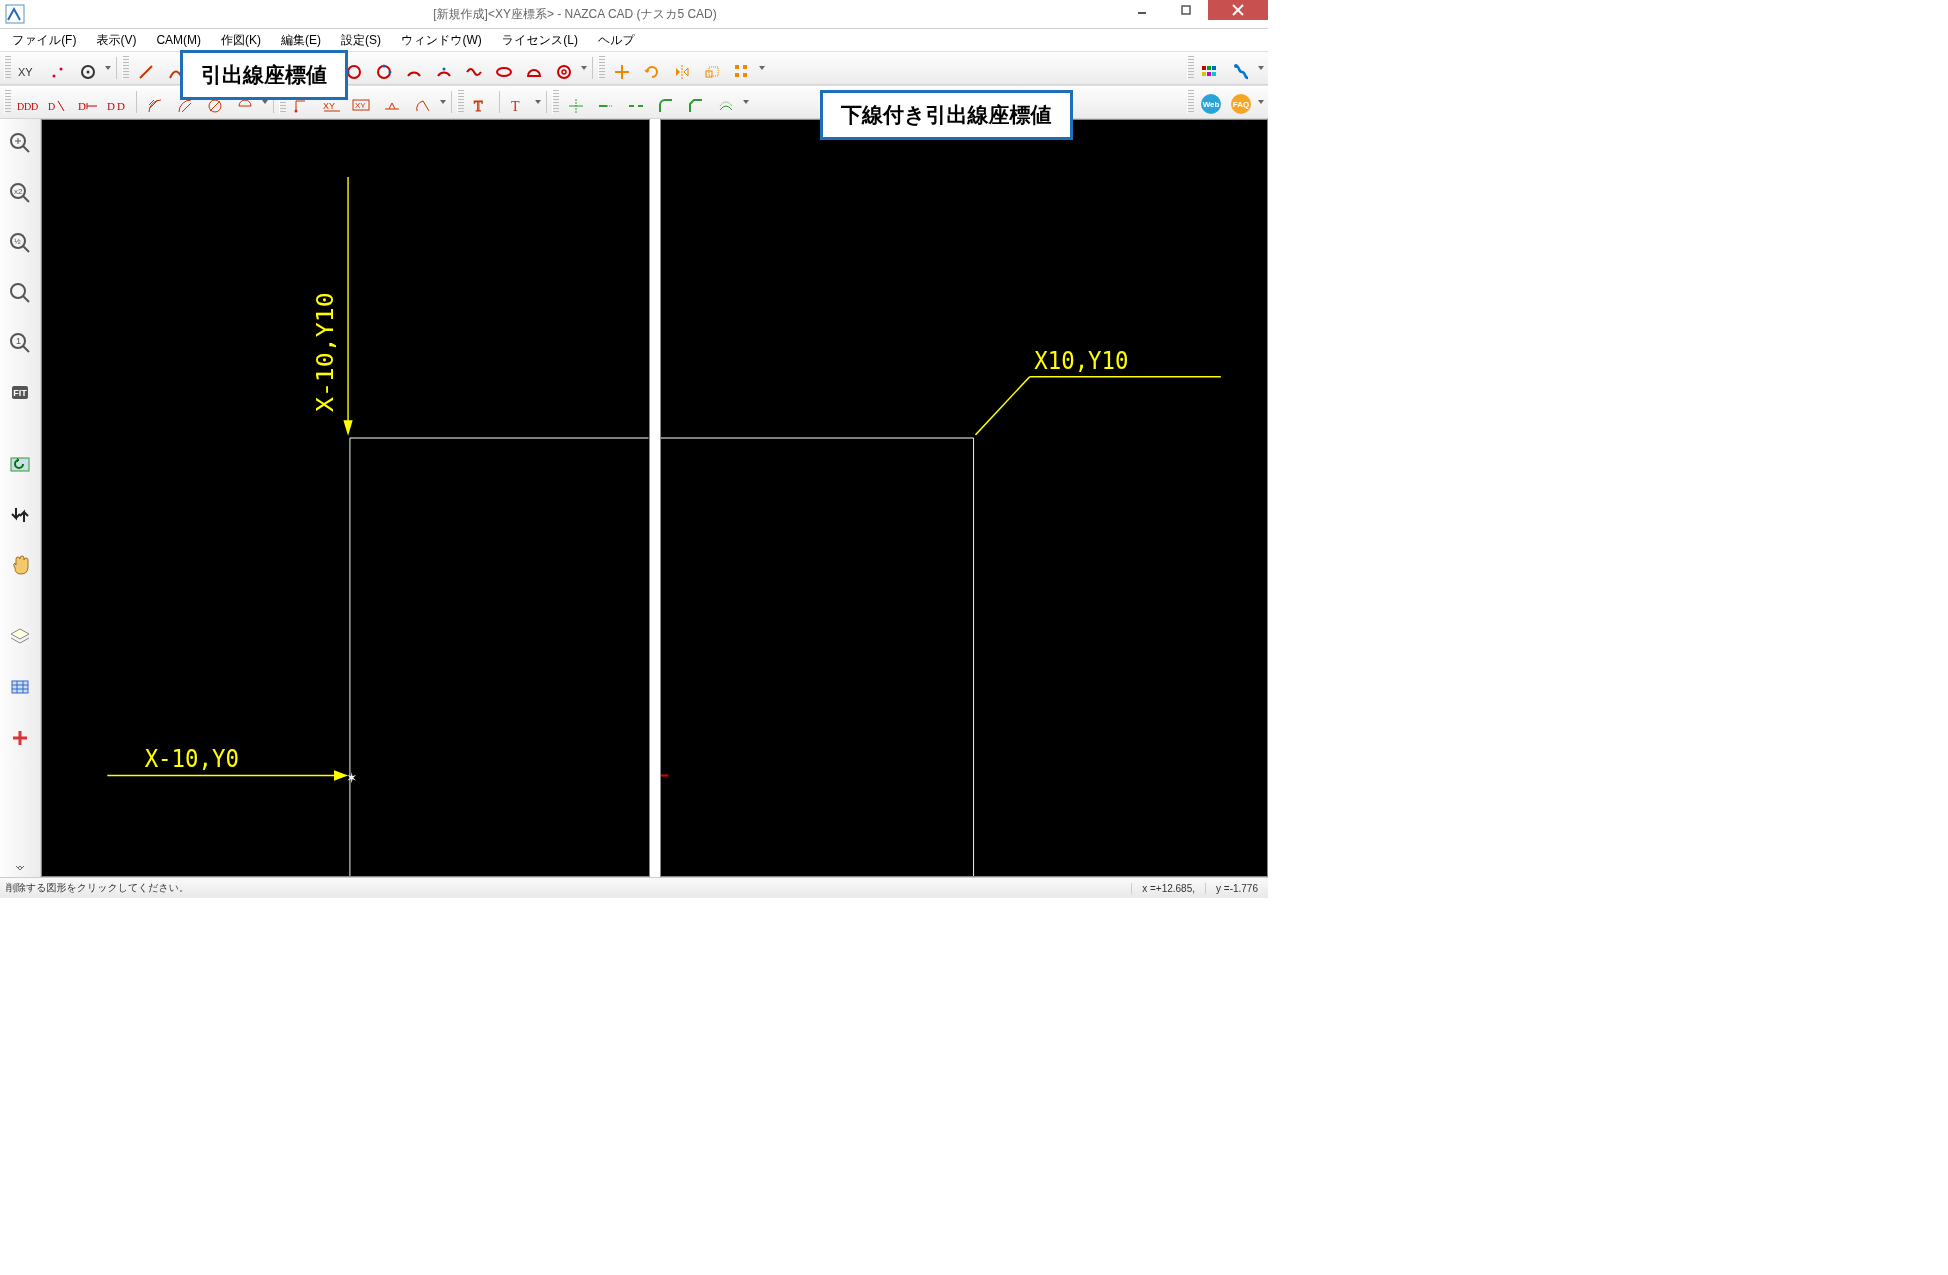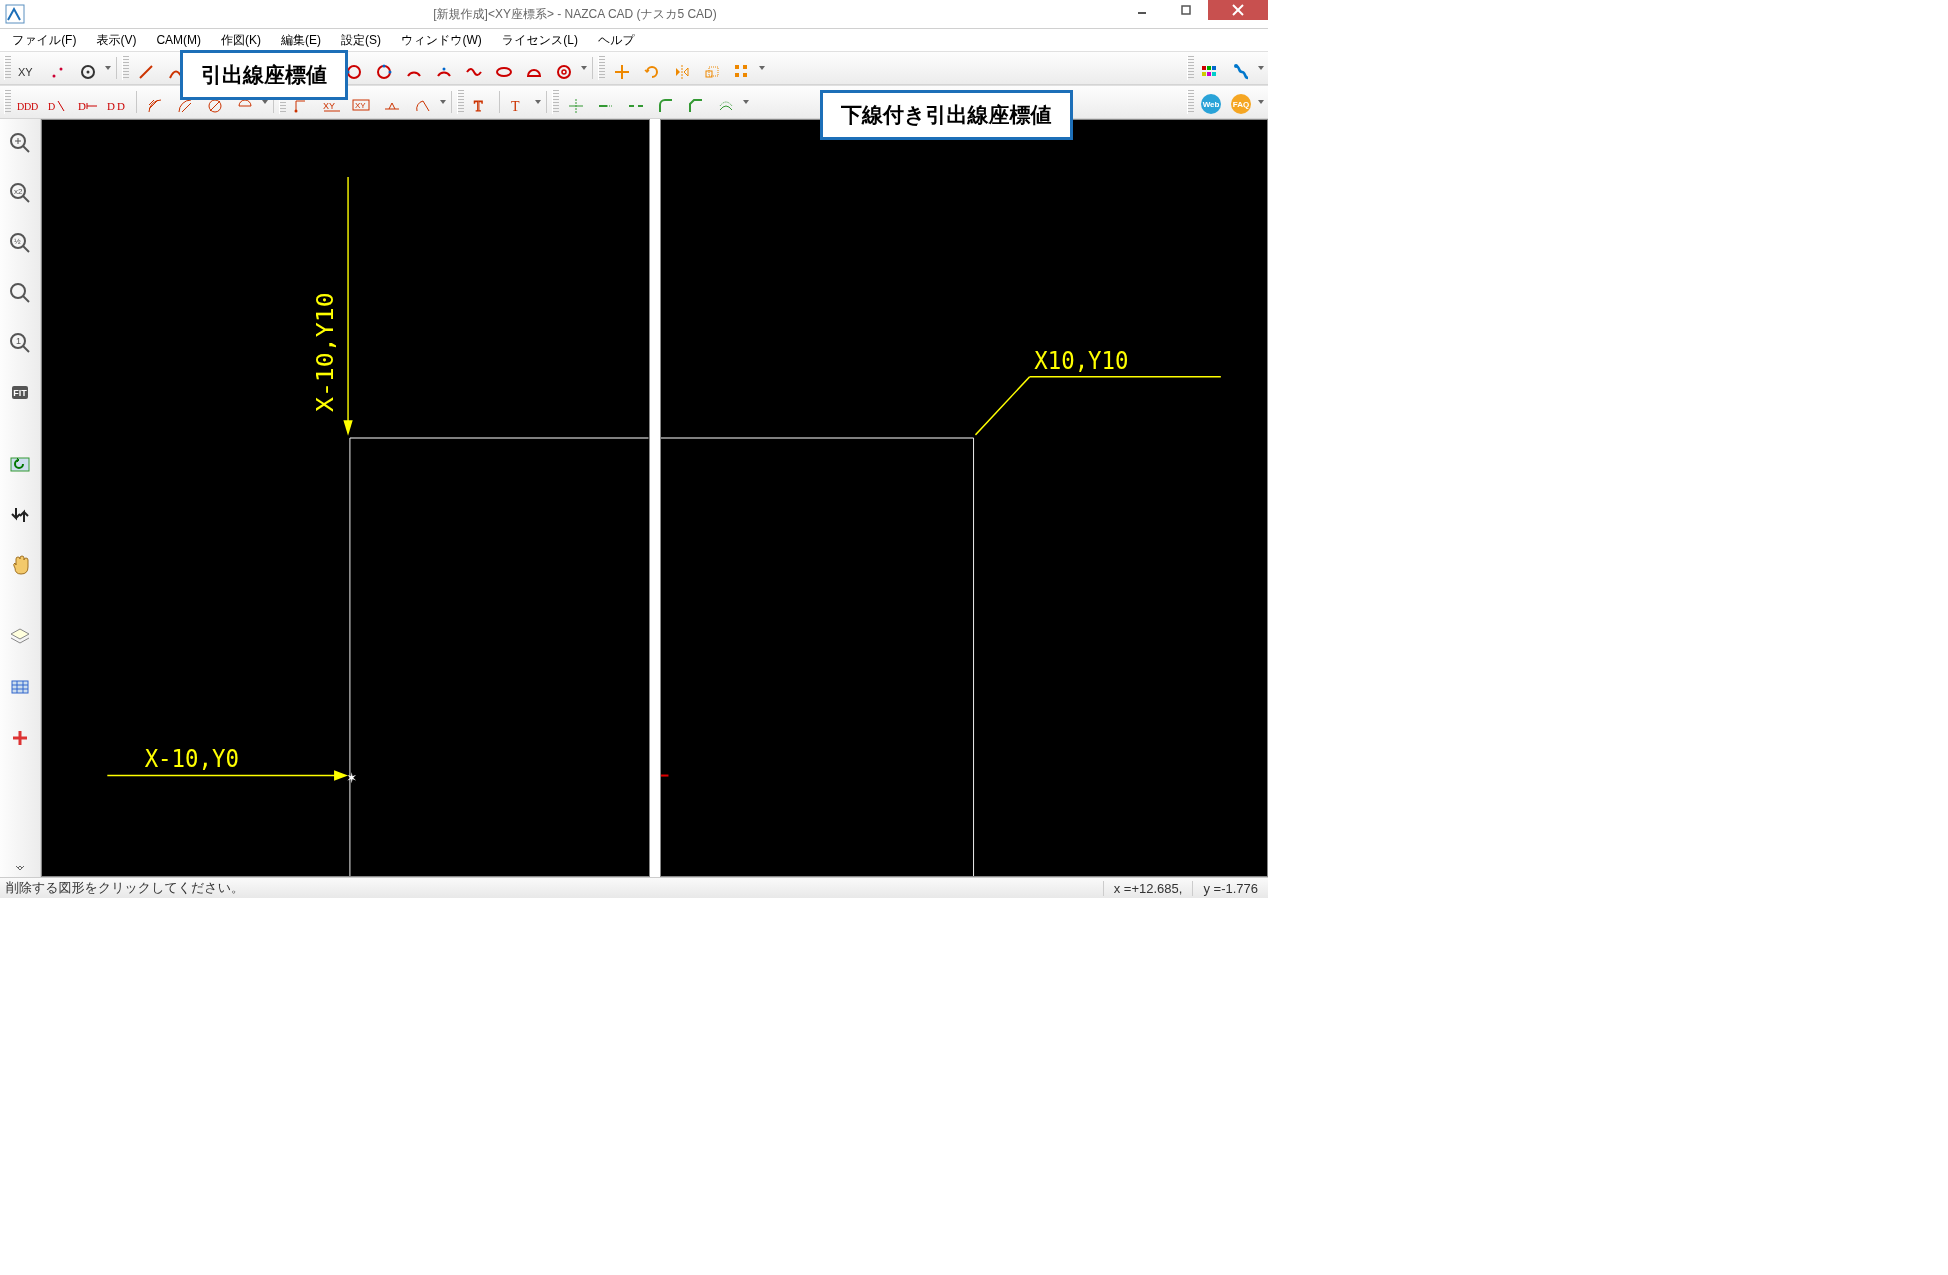--- a/index.html
+++ b/index.html
@@ -27,21 +27,21 @@
   .sidetools{width:40px;background:linear-gradient(to right,#fdfdfd,#ececec);border-right:1px solid #d4d4d4;display:flex;flex-direction:column;align-items:center;padding-top:4px;gap:18px;position:relative;}
   .sidetools .tbtn{width:30px;height:30px;}
   .side-expand{position:absolute;bottom:2px;left:0;width:100%;height:10px;display:flex;justify-content:center;}
   .canvases{flex:1;display:flex;gap:0;}
   .canvas-wrap{flex:1;position:relative;background:#000;border:1px solid #888;}
   .divider{width:10px;background:#fff;}
   .canvas-svg{position:absolute;inset:0;width:100%;height:100%;}
   
   .callout{position:absolute;background:#fff;border:3px solid #1d6fb8;padding:8px 18px;font-size:21px;font-weight:bold;color:#000;z-index:50;white-space:nowrap;}
   
-  .statusbar{height:20px;background:linear-gradient(#fafafa,#e8e8e8);border-top:1px solid #ccc;display:flex;align-items:center;font-size:13px;color:#333;}
+  .statusbar{height:20px;background:linear-gradient(#fafafa,#e8e8e8);border-top:1px solid #ccc;display:flex;align-items:center;font-size:10px;color:#333;}
   .statusbar .msg{flex:1;padding-left:6px;}
   .statusbar .coords{padding:0 10px;border-left:1px solid #ccc;}
   
   svg{overflow:visible;}
 </style>
 </head>
 <body>
 
 <div class="app">
 

